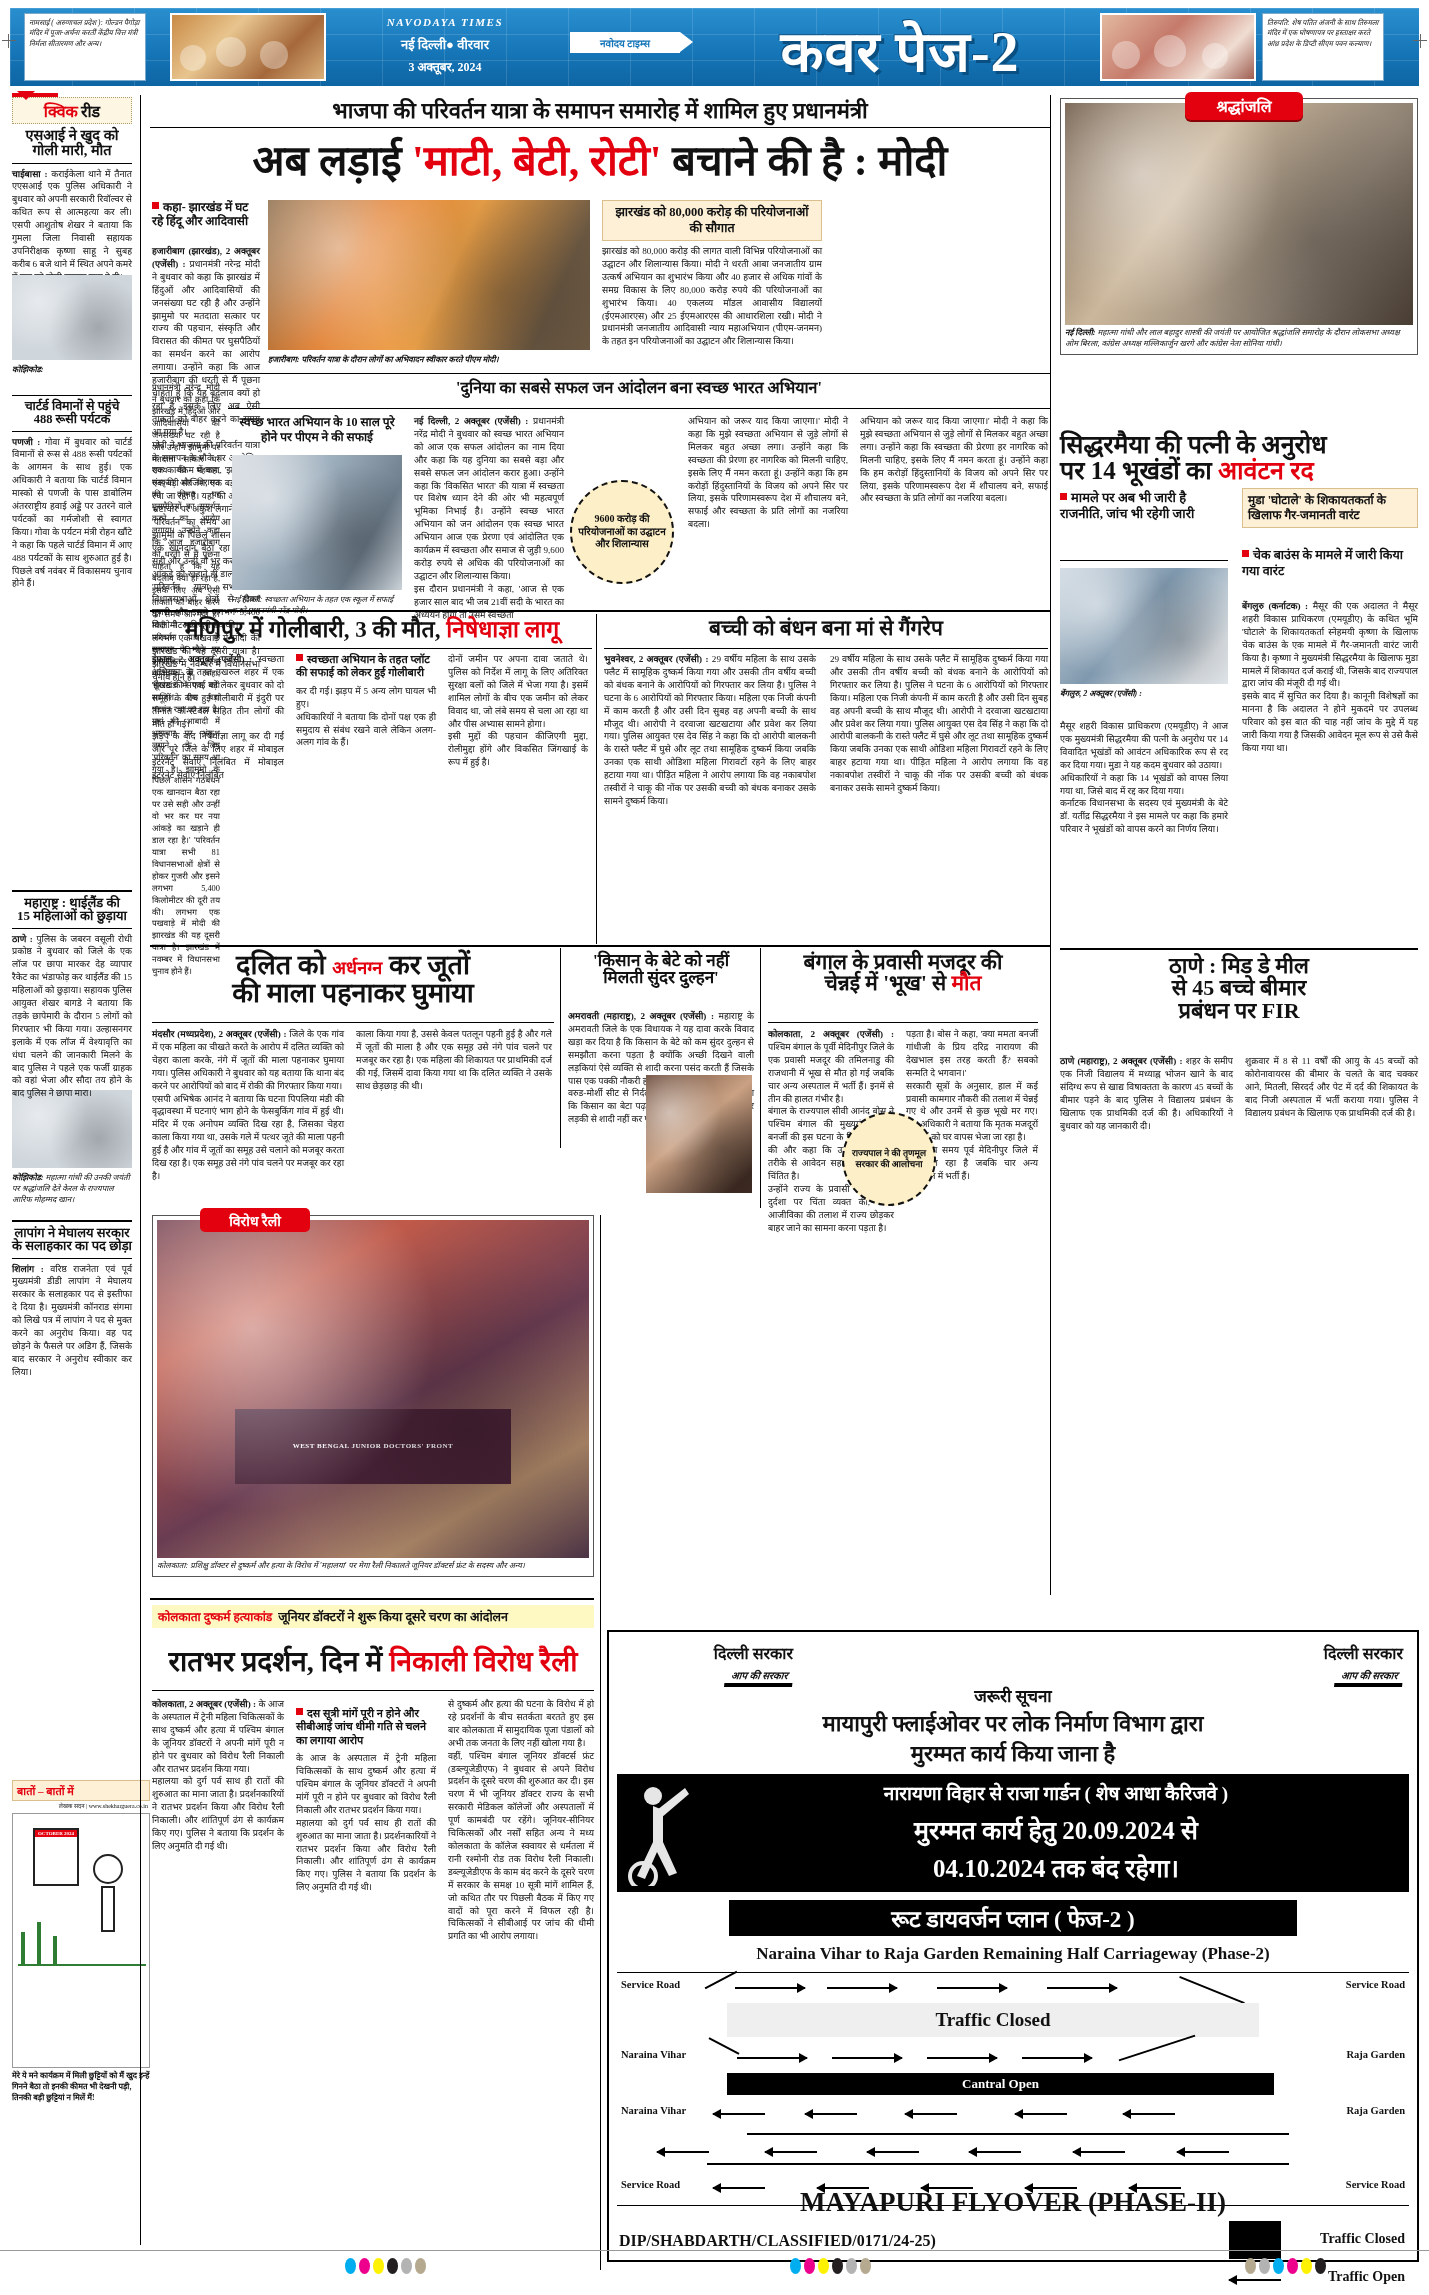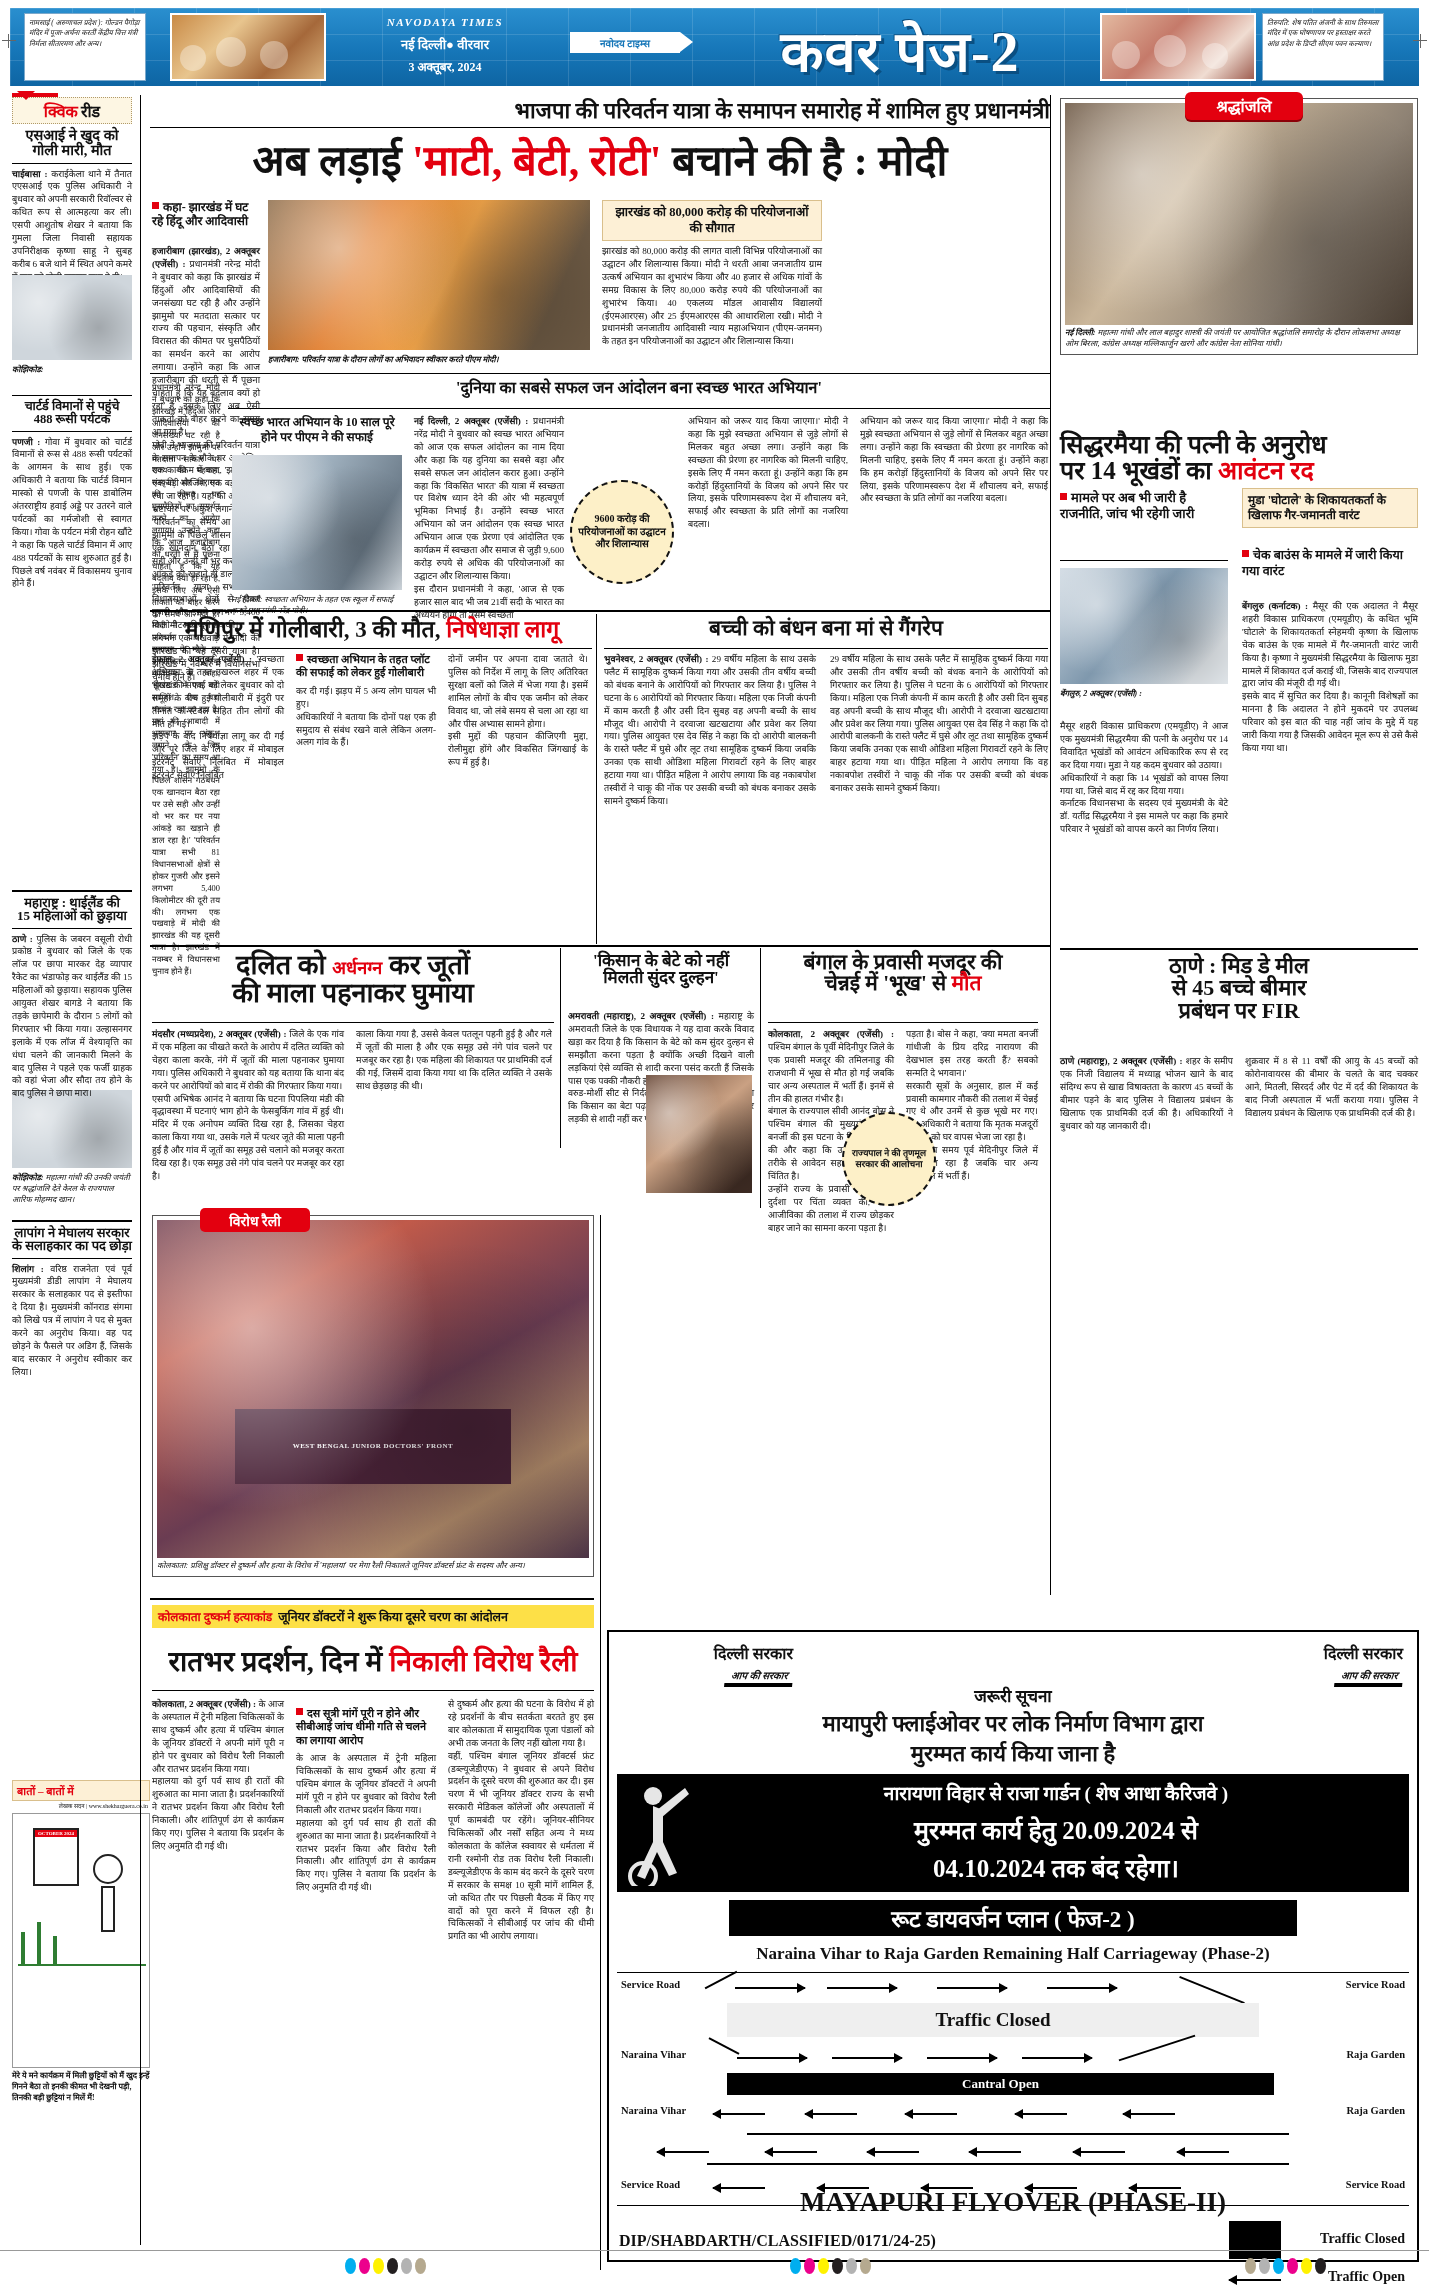--- a/index.html
+++ b/index.html
@@ -106,21 +106,21 @@
   }
   .qr-head:before{
     content:""; position:absolute; left:4px; top:-7px;
     border-left:9px solid transparent; border-right:9px solid transparent;
     border-top:9px solid #e3000f;
   }
   .qr-bar { position:absolute; left:12px; top:93px; width:46px; height:4px; background:#e3000f; }
 
   
   .tintbox { background:#fdf0d6; border:1px solid #d9bf8c; padding:4px 5px; }
-  .pinkbox { background:#fde047; padding:3px 6px; }
+  .pinkbox { background:#fef9c3; padding:3px 6px; }
   .greybox { background:#efefef; }
 
   
   .circ {
     border:2px dashed #111; border-radius:50%;
     background:#fdf0c8; display:flex; align-items:center; justify-content:center;
     text-align:center; font-weight:bold; font-size:10px; line-height:1.25;
     padding:6px;
   }
 
@@ -259,21 +259,21 @@
       <div style="position:absolute;left:8px;top:118px;width:4px;height:34px;background:#2f7d32;"></div>
       <div style="position:absolute;left:24px;top:108px;width:4px;height:44px;background:#2f7d32;"></div>
       <div style="position:absolute;left:40px;top:122px;width:4px;height:30px;background:#2f7d32;"></div>
     </div>
     <div class="cap" style="font-style:normal;font-weight:bold;font-size:8px;">मेरे ये मने कार्यक्रम में मिली छुट्टियों को मैं खुद इन्हें गिनने बैठा तो इनकी कीमत भी देखनी पड़ी, तिनकी बड़ी छुट्टियां न मिलें मैं!</div>
   </div>
 
   <div class="vline" style="left:140px;top:95px;height:2150px;"></div>
 
   <div style="position:absolute;left:150px;top:100px;width:900px;">
-    <div class="hl" style="font-size:22px;text-align:right;">भाजपा की परिवर्तन यात्रा के समापन समारोह में शामिल हुए प्रधानमंत्री</div>
+    <div class="hl" style="font-size:22px;text-align:center;">भाजपा की परिवर्तन यात्रा के समापन समारोह में शामिल हुए प्रधानमंत्री</div>
     <div class="rule" style="margin:5px 0 0;"></div>
   </div>
 
   <div style="position:absolute;left:150px;top:140px;width:900px;text-align:center;">
     <span class="hl" style="font-size:42px;">अब लड़ाई </span><span class="hl red" style="font-size:42px;">'माटी, बेटी, रोटी'</span><span class="hl" style="font-size:42px;"> बचाने की है : मोदी</span>
   </div>
 
   <div style="position:absolute;left:152px;top:200px;width:110px;font-size:12px;font-weight:bold;line-height:1.2;">
     <span class="bullet"></span><span>कहा- झारखंड में घट रहे हिंदू और आदिवासी</span>
   </div>

